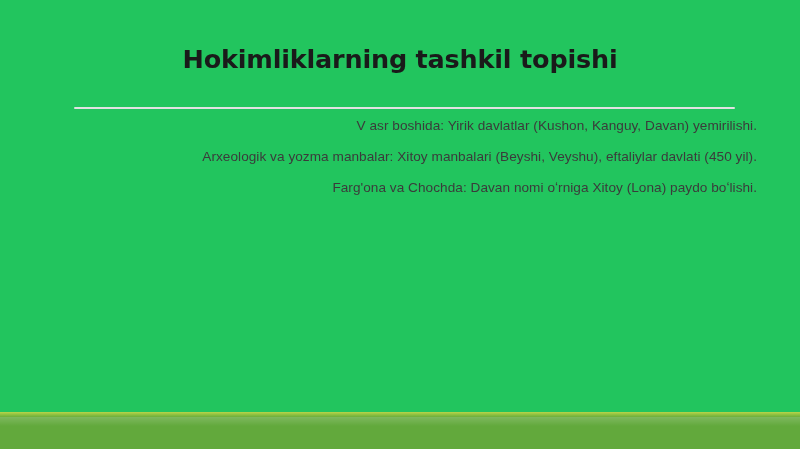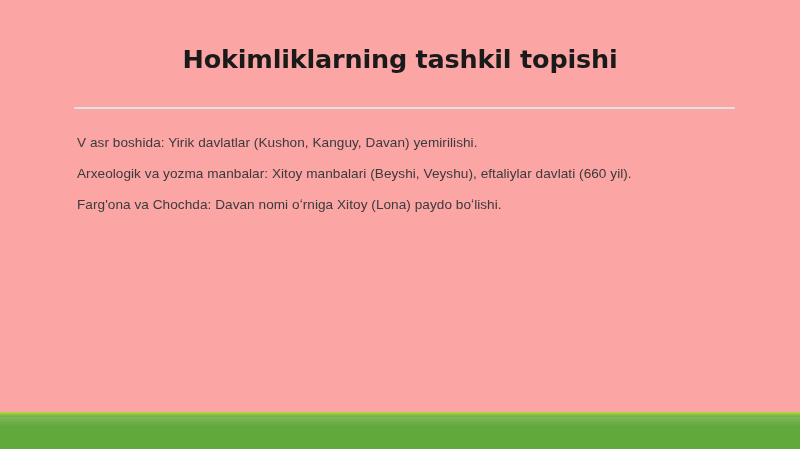--- a/index.html
+++ b/index.html
@@ -10,21 +10,21 @@
     width: 800px;
     height: 449px;
     background: #ffffff;
     font-family: "Liberation Sans", sans-serif;
     overflow: hidden;
   }
   .slide {
     position: relative;
     width: 800px;
     height: 449px;
-    background: #fca5a5;
+    background: #22c55e;
     overflow: hidden;
   }
   .slide-title {
     position: absolute;
     left: 0;
     top: 44px;
     width: 800px;
     text-align: center;
     font-family: "DejaVu Sans", "Liberation Sans", sans-serif;
     font-size: 25.5px;
@@ -38,22 +38,23 @@
     left: 74px;
     top: 107px;
     width: 661px;
     height: 2px;
     background: #e2e2e2;
     border-radius: 1px;
   }
   .body-block {
     position: absolute;
     left: 77px;
-    top: 127px;
+    top: 110px;
     width: 680px;
+    text-align: right;
   }
   .body-line {
     font-family: "Liberation Sans", sans-serif;
     font-size: 13.6px;
     line-height: 31px;
     color: #3b3b3b;
     white-space: nowrap;
     letter-spacing: 0.05px;
   }
   .footer-band {
@@ -85,21 +86,21 @@
 <body>
 
 <div class="slide">
 
   <div class="slide-title">Hokimliklarning tashkil topishi</div>
 
   <div class="title-divider"></div>
 
   <div class="body-block">
     <div class="body-line">V asr boshida: Yirik davlatlar (Kushon, Kanguy, Davan) yemirilishi.</div>
-    <div class="body-line">Arxeologik va yozma manbalar: Xitoy manbalari (Beyshi, Veyshu), eftaliylar davlati (660 yil).</div>
+    <div class="body-line">Arxeologik va yozma manbalar: Xitoy manbalari (Beyshi, Veyshu), eftaliylar davlati (450 yil).</div>
     <div class="body-line">Farg'ona va Chochda: Davan nomi oʻrniga Xitoy (Lona) paydo boʻlishi.</div>
   </div>
 
   <div class="footer-band">
     <div class="footer-highlight"></div>
     <div class="footer-gloss"></div>
   </div>
 
 </div>
 

